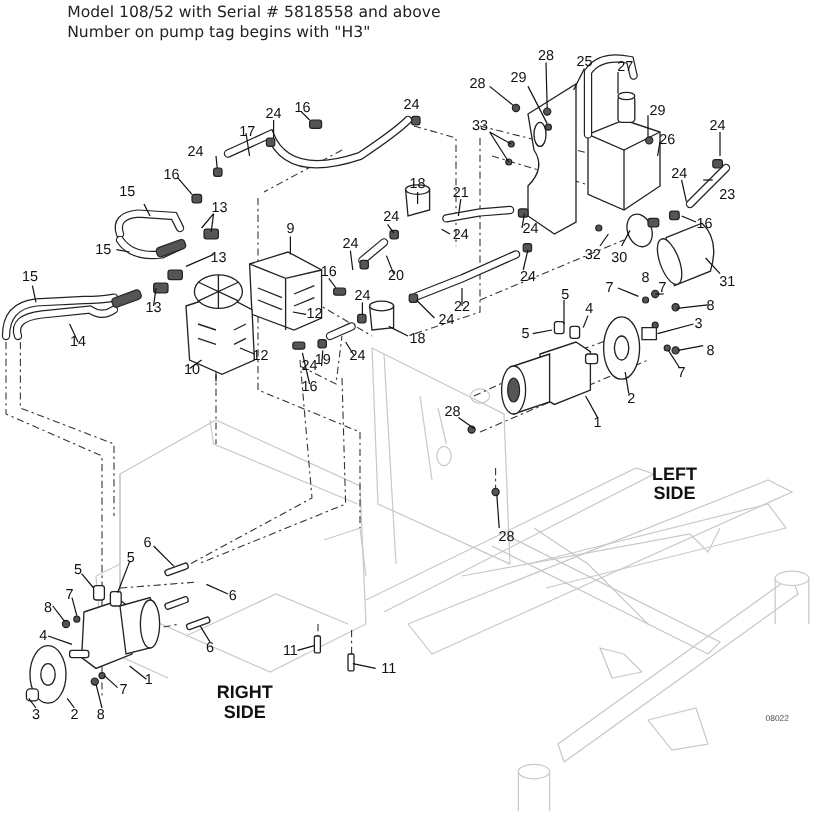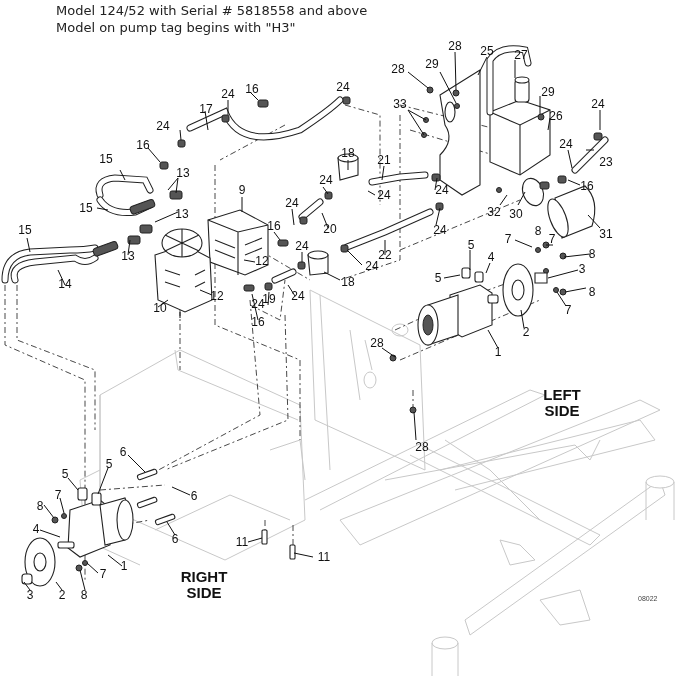--- a/index.html
+++ b/index.html
@@ -16,22 +16,22 @@
   .part-dark { stroke: #222; fill: #555; stroke-width: 1; }
   .hose { stroke: #222; fill: none; stroke-width: 7; stroke-linecap: round; }
   .hose-in { stroke: #fff; fill: none; stroke-width: 5; stroke-linecap: round; }
   .leader { stroke: #111; stroke-width: 1; fill: none; }
   .dash { stroke: #333; stroke-width: 0.9; fill: none; stroke-dasharray: 6 3 2 3; }
 </style>
 </head>
 <body>
 
 <div class="header">
-  <div>Model 124/52 with Serial # 5818558 and above</div>
-  <div>Model on pump tag begins with "H3"</div>
+  <div>Model 108/52 with Serial # 5818558 and above</div>
+  <div>Number on pump tag begins with "H3"</div>
 </div>
 
 <svg id="diagram" width="680" height="679" viewBox="0 0 680 679">
 
   <g>
     <path class="frame" d="M100,395 L180,350 L300,405 L305,520 L225,560 L100,505 Z"></path>
     <path class="frame" d="M175,350 L178,370 L298,420"></path>
     <path class="frame" d="M100,395 L100,505"></path>
     <path class="frame" d="M100,470 L80,480 L85,540 L140,565"></path>
     <path class="frame" d="M310,290 L420,345 L425,470 L315,420 Z"></path>

